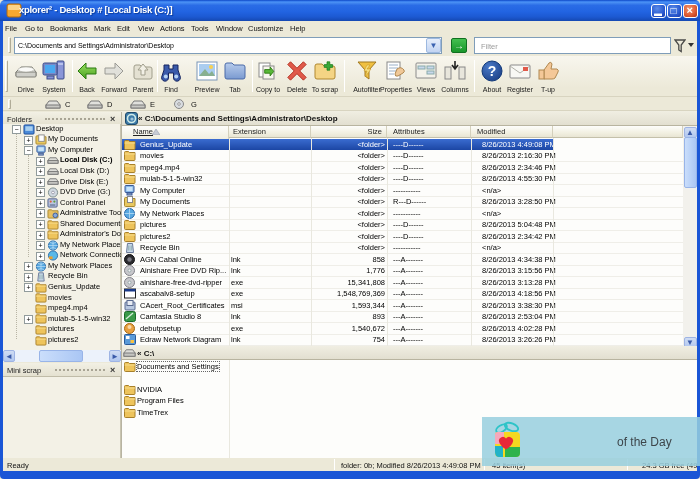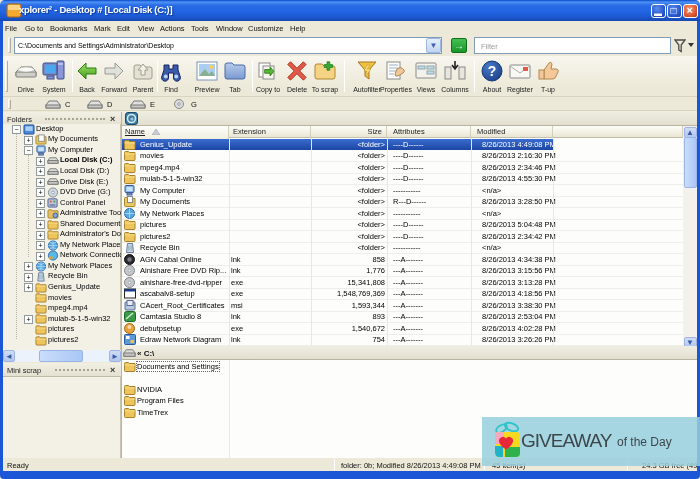--- a/index.html
+++ b/index.html
@@ -468,23 +468,24 @@
     <div class="sbtn" style="left:106px;top:0px;width:12px;height:12px;font-size:8px;line-height:11px">►</div>
     <div class="sthumb" style="left:36px;top:0px;width:44px;height:12px"></div>
   </div>
 <div class="ab" id="rp">
 <div class="ab pathhead" style="left:0;top:0;width:576px;height:15px">
       <svg style="position:absolute;left:4px;top:1px" width="13" height="13" viewBox="0 0 13 13">
         <rect x="0.5" y="0.5" width="12" height="12" rx="2.5" fill="#3d7ba8" stroke="#1e4a6a"></rect>
         <circle cx="6.5" cy="6.5" r="4" fill="none" stroke="#cfeae8" stroke-width="1.6"></circle>
         <circle cx="7" cy="7" r="1.6" fill="#9fc4dc"></circle>
       </svg>
+      <span class="tt" style="position:absolute;left:17px;top:3px;font-size:8px;font-weight:bold">« C:\Documents and Settings\Administrator\Desktop</span>
     </div>
 <div class="ab" style="left:0;top:15px;width:576px;height:12px">
-<div class="colh tt" style="left:0px;top:0;width:108px;height:20px;padding-left:4px;text-decoration:underline;">Name</div>
+<div class="colh tt" style="left:0px;top:0;width:108px;height:20px;padding-left:12px;text-decoration:underline;">Name</div>
 <div class="colh tt" style="left:108px;top:0;width:82px;height:12px;padding-left:4px;">Extension</div>
 <div class="colh tt" style="left:190px;top:0;width:76px;height:12px;text-align:right;padding-right:4px;">Size</div>
 <div class="colh tt" style="left:266px;top:0;width:84px;height:12px;padding-left:6px;">Attributes</div>
 <div class="colh tt" style="left:350px;top:0;width:82px;height:12px;padding-left:6px;">Modified</div>
 <div class="colh tt" style="left:432px;top:0;width:130px;height:12px;padding-left:0px;"></div>
 <svg style="position:absolute;left:31px;top:3px" width="8" height="6" viewBox="0 0 8 6">
         <path d="M4 0 L8 6 H0 Z" fill="#c8ccd4" stroke="#98a0b0" stroke-width="0.6"></path>
       </svg>
 </div>
 <div class="frow fsel" style="top:27.5px">
@@ -769,14 +770,13 @@
 <g fill="none" stroke="#2ec4c8" stroke-width="1.9">
 <ellipse cx="11.5" cy="8.5" rx="6" ry="3.2" transform="rotate(-32 11.5 8.5)"></ellipse>
 <ellipse cx="21.5" cy="7" rx="7" ry="3.6" transform="rotate(22 21.5 7)"></ellipse>
 </g>
 <path d="M5 15 Q5 12 8 12 H26 Q30 12 30 16 V33 Q30 37 26 37 H9 Q5 37 5 33 Z" fill="#f5d820"></path>
 <path d="M5 15 Q5 12 8 12 H14 V24 H5 Z" fill="#f7a8bc"></path>
 <path d="M5 26 H13 V37 H9 Q5 37 5 32 Z" fill="#22b2c8"></path>
 <path d="M15 27 H30 V33 Q30 37 26 37 H15 Z" fill="#2eb34c"></path>
 <path d="M16 18.5 q2 -2.6 5 -1.1 q3.5 1.8 1.3 6 q-1.6 3.1 -6.3 6 q-4.7 -2.9 -6.3 -6 q-2.2 -4.2 1.3 -6 q3 -1.5 5 1.1 z" fill="#e82838"></path>
 </svg>
-<span class="gw" style="font-weight:normal">GIVEAWAY</span>
     <span class="od">of the Day</span>
 </div>
 </body></html>

